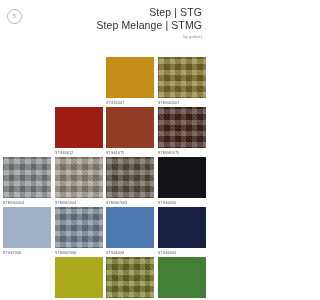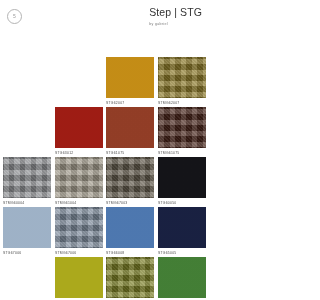--- a/index.html
+++ b/index.html
@@ -32,20 +32,21 @@
     font-size: 5px;
     color: #9a9a9a;
     line-height: 1;
   }
 
   
   #header {
     position: absolute;
     right: 7px;
     top: 6px;
+    text-align: right;
   }
   #header .line {
     font-size: 10.5px;
     color: #333333;
     line-height: 13px;
     white-space: nowrap;
     letter-spacing: 0.1px;
   }
   #header .brand {
     font-size: 3.6px;
@@ -112,20 +113,21 @@
 </style>
 </head>
 <body>
 
 <div id="page-badge">
   <span class="num">5</span>
 </div>
 
 <div id="header">
   <div class="line">Step  |  STG</div>
+  <div class="line">Step Melange  |  STMG</div>
   <div class="brand">by gabriel</div>
 </div>
 
 <div id="grid">
     <div class="row">
       <div class="cell c2">
         <div class="swatch" style="background: rgb(215, 154, 24);">
           <div class="weave plain"></div>
         </div>
         <div class="code">STG62007</div>

